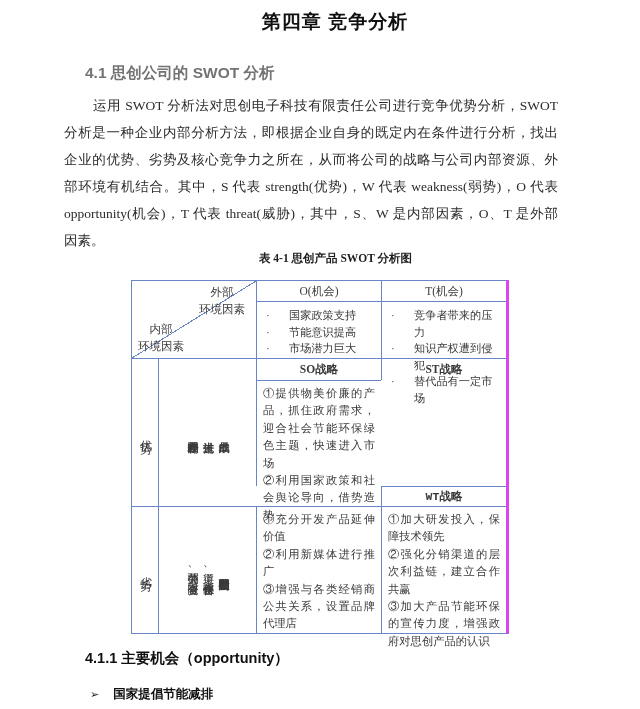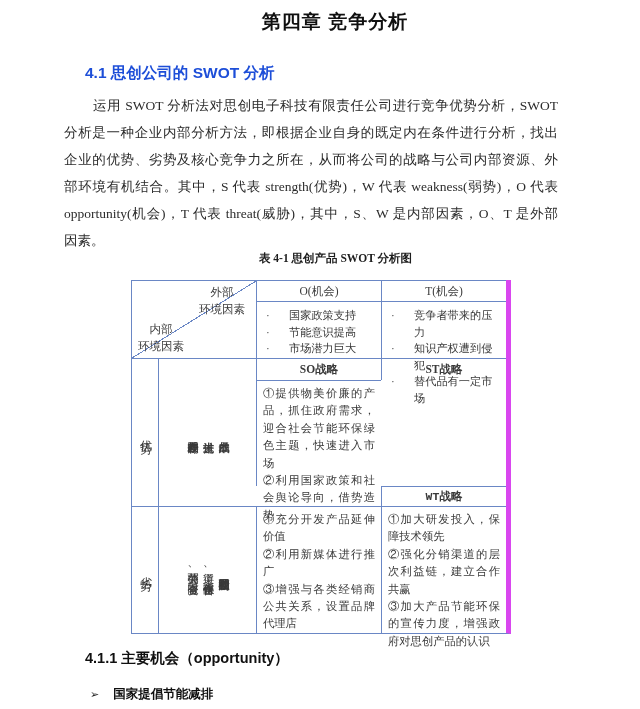--- a/index.html
+++ b/index.html
@@ -10,37 +10,37 @@
     overflow:hidden; margin:0 auto;
   }
   .chapter-title {
     position:absolute; top:9px; left:15px; width:100%; text-align:center;
     font-family:"Liberation Sans","DejaVu Sans",sans-serif;
     font-weight:bold; font-size:19px; color:#101010; letter-spacing:1px;
   }
   .section-heading {
     position:absolute; top:63px; left:85px;
     font-family:"Liberation Sans","DejaVu Sans",sans-serif;
-    font-weight:bold; font-size:15.5px; color:#1d4ed8;
+    font-weight:bold; font-size:15.5px; color:#737373;
   }
   .para { position:absolute; top:92px; left:64px; width:494px; font-size:13.5px; color:#2b2b2b; }
   .para .pline { height:27px; line-height:27px; text-align:justify; text-align-last:justify; overflow:hidden; }
   .para .pline.first { padding-left:29px; }
   .para .pline.last { text-align-last:left; }
   .caption {
     position:absolute; top:251px; left:0; width:100%; text-align:center;
     font-weight:bold; font-size:11.5px; color:#1d1d1d;padding-left:31px;
   }
   
   .swot {
     position:absolute; left:131px; top:280px;
     display:grid;
     grid-template-columns:27px 98px 125px 125px;
     grid-template-rows:21px 57px 22px 106px 20px 127px;
-    border-right:5px solid #d946ef; border-bottom:1px solid #6a87c5;
+    border-right:3px solid #d946ef; border-bottom:1px solid #6a87c5;
     color:#3a3a3a;
   }
   .swot > div { border-left:1px solid #6a87c5; border-top:1px solid #6a87c5; }
   .cell-corner {
     grid-column:1/3; grid-row:1/3; position:relative;
     background:linear-gradient(to bottom right,
       transparent calc(50% - 0.5px), #6a87c5 calc(50% - 0.5px),
       #6a87c5 calc(50% + 0.5px), transparent calc(50% + 0.5px));
   }
   .corner-outer { position:absolute; top:3px; right:11px; text-align:center; font-size:11.5px; line-height:17px; }

